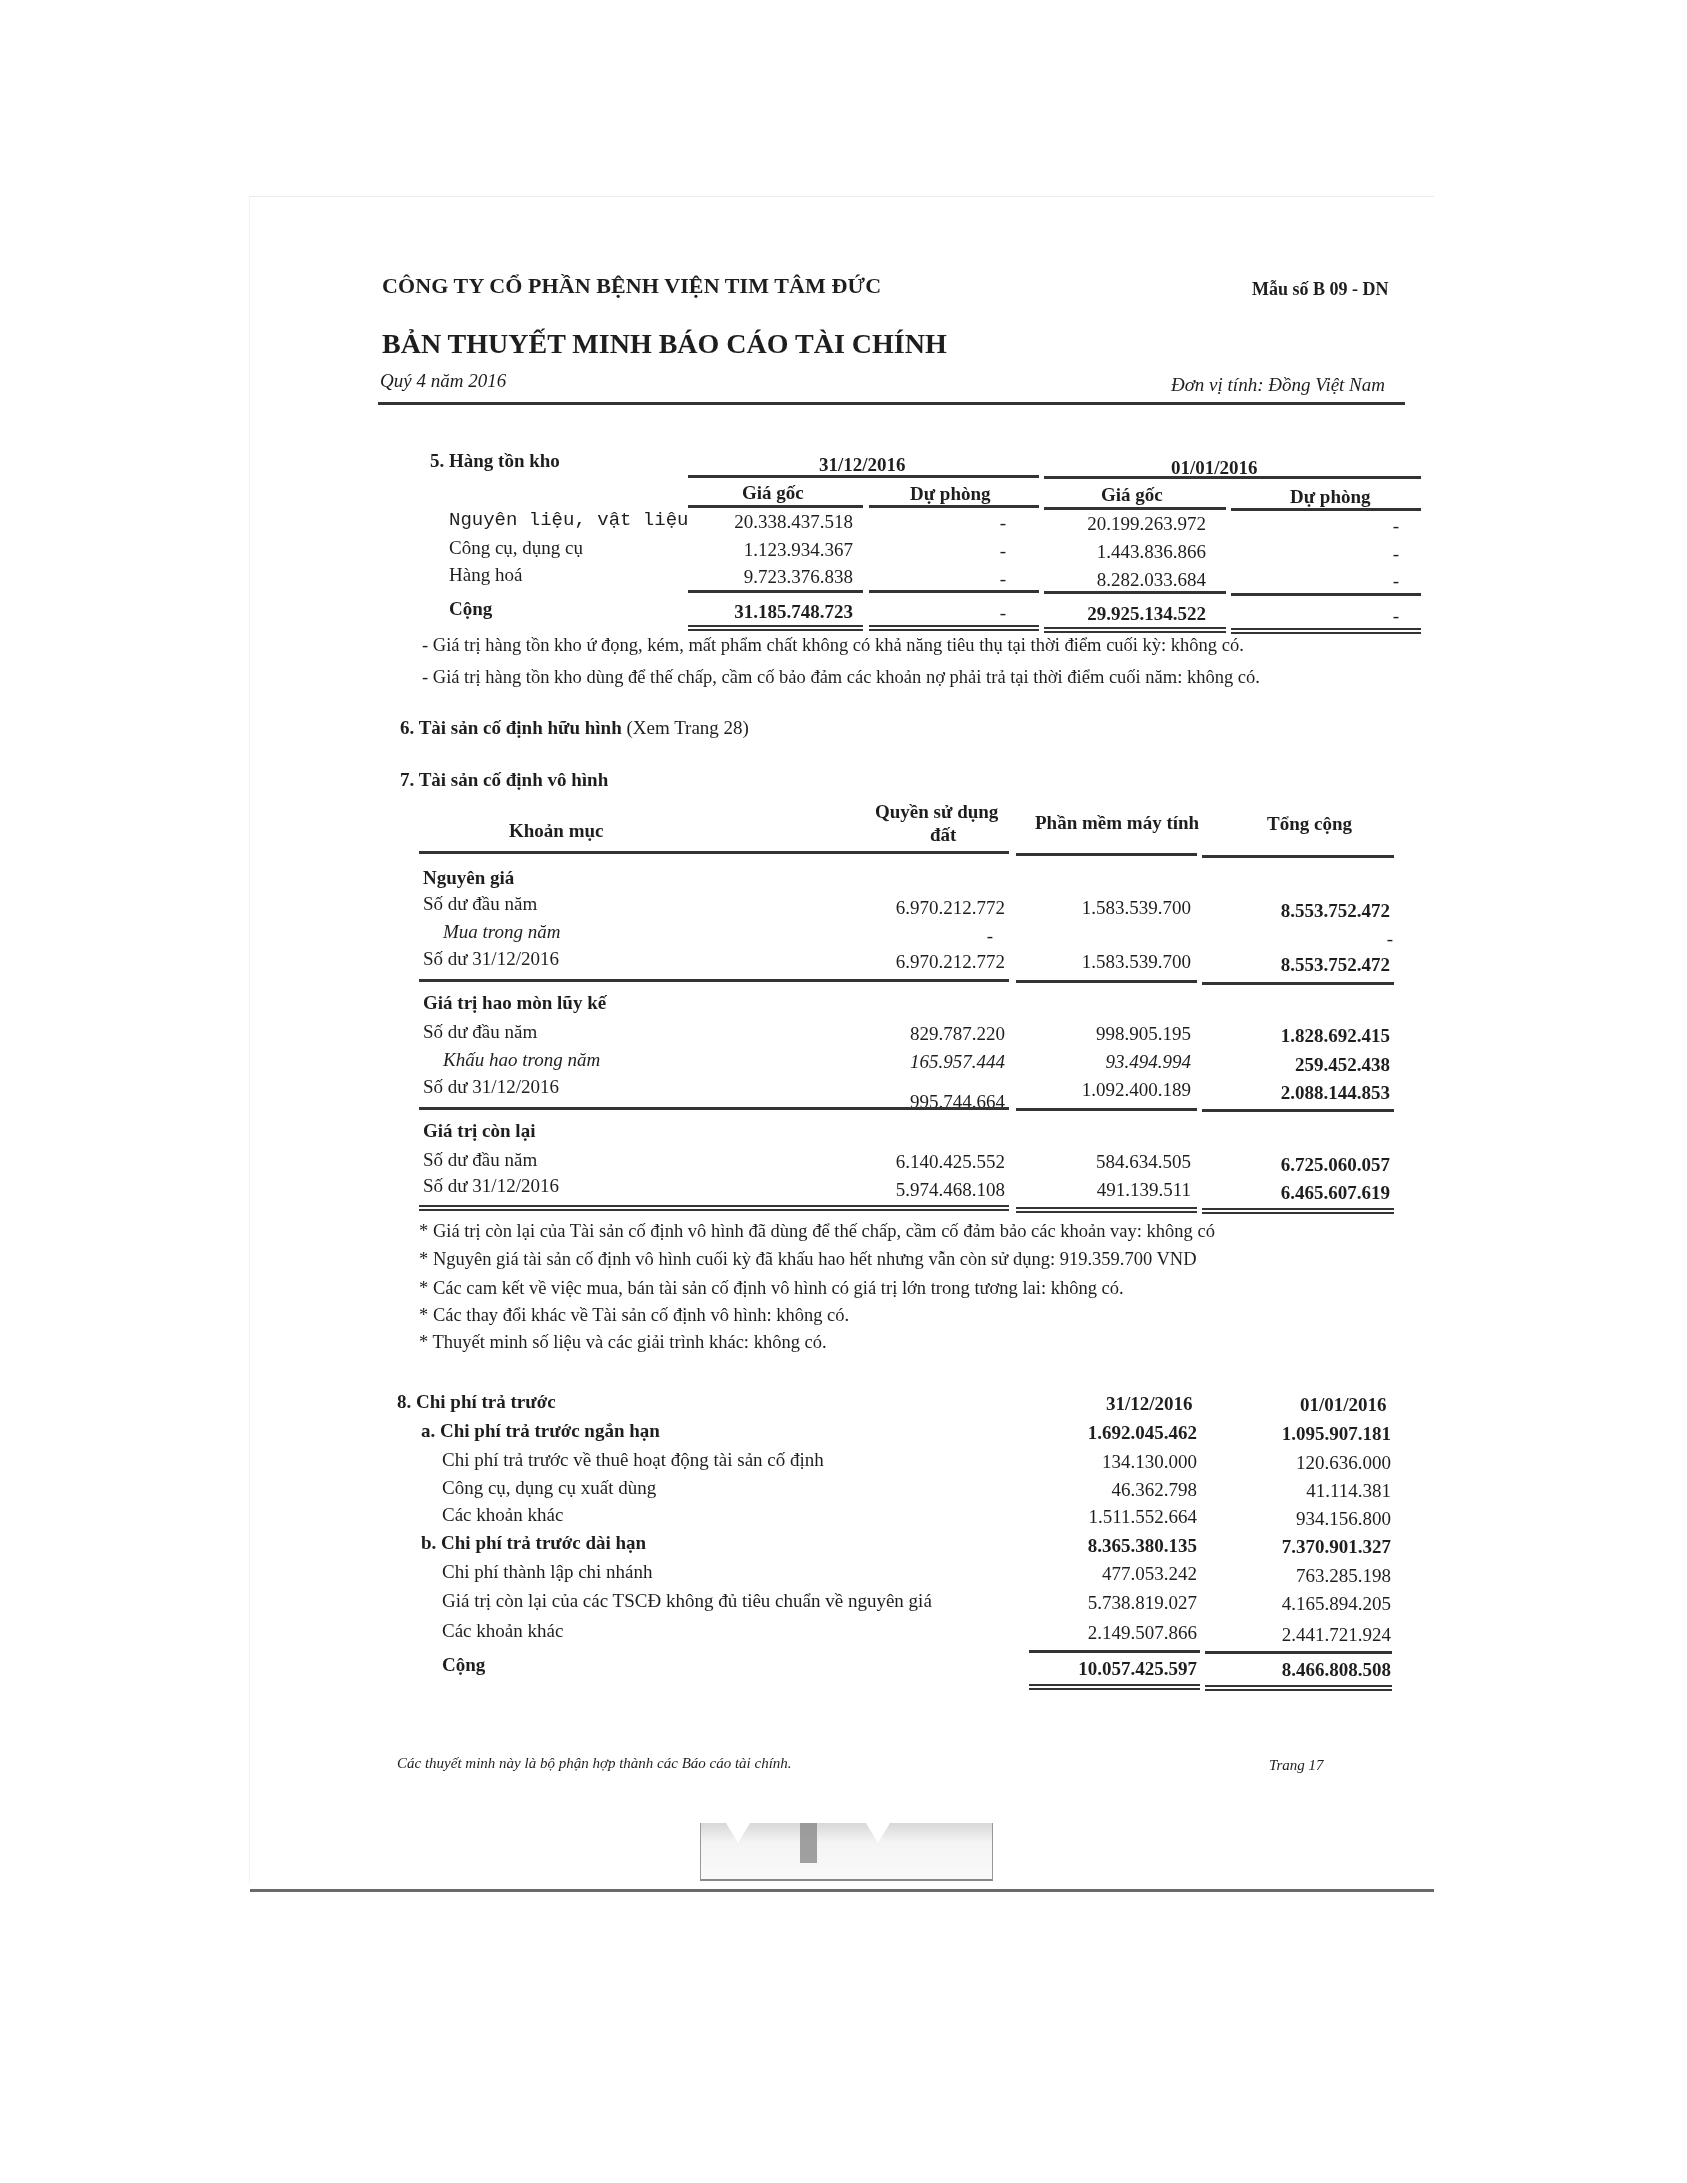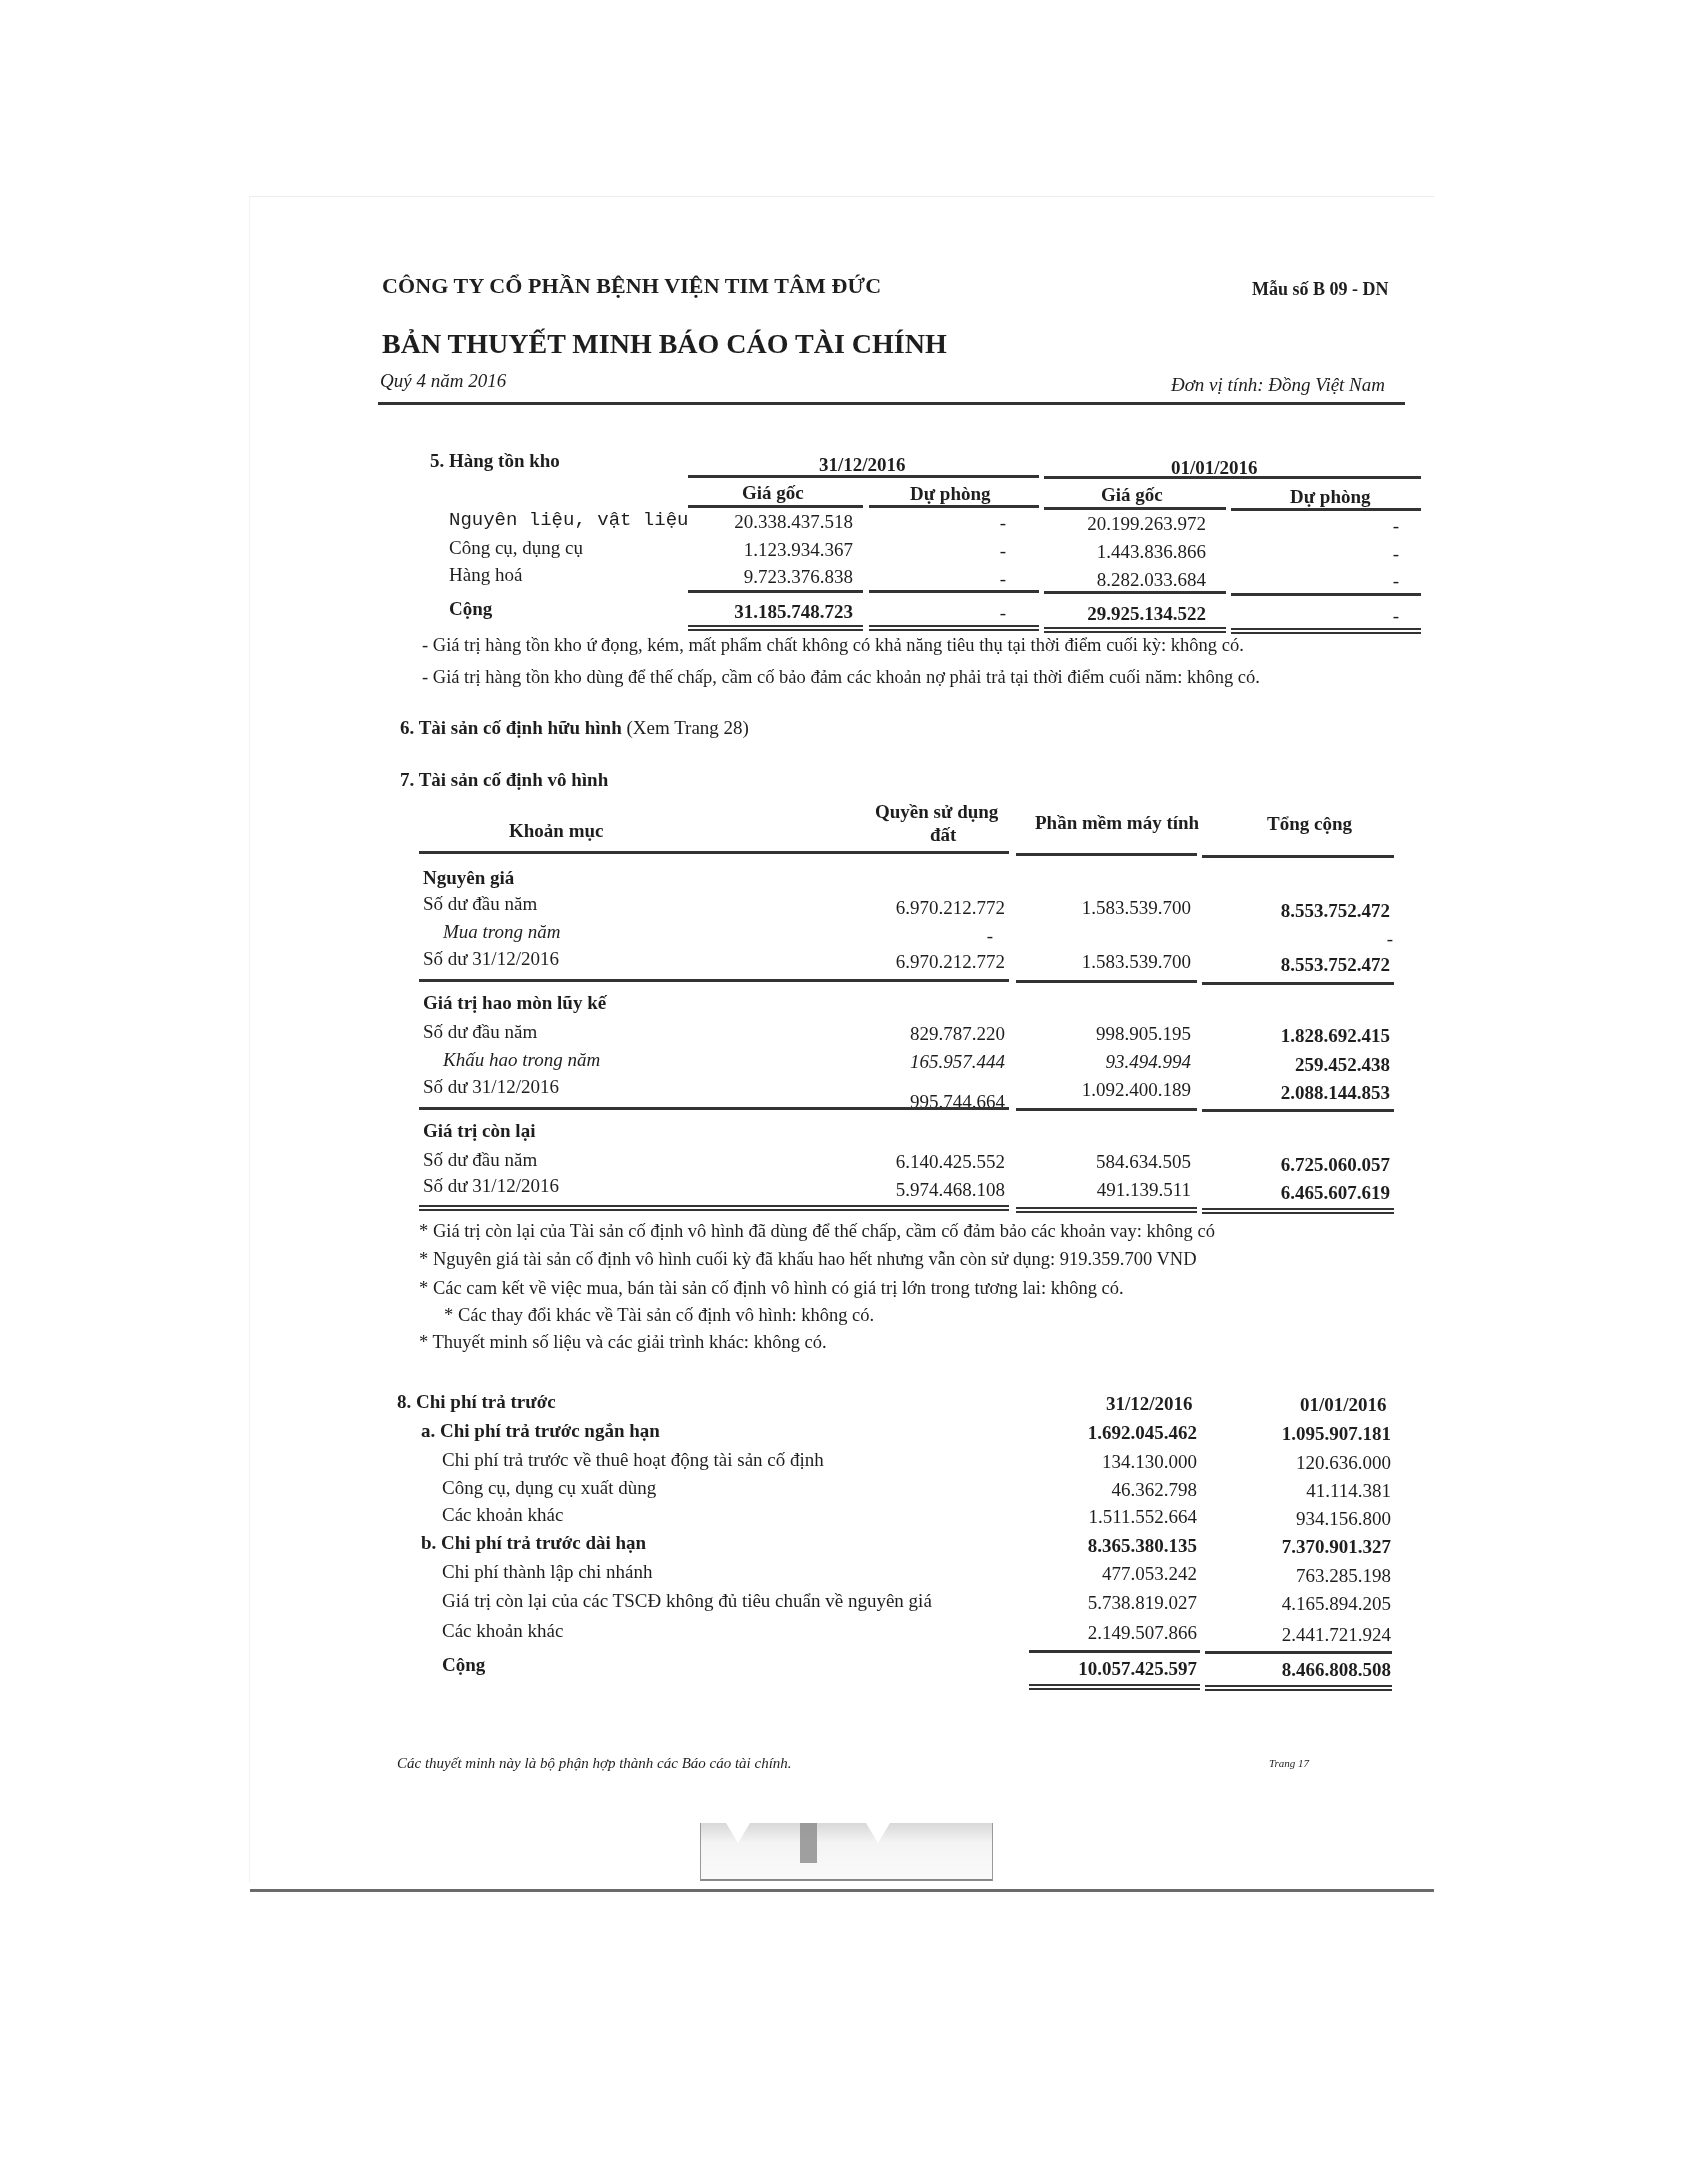--- a/index.html
+++ b/index.html
@@ -18,21 +18,21 @@
 
   .h-sec { font-size:19px; font-weight:bold; }
   .txt { font-size:19px; }
   .it { font-style:italic; }
   .b { font-weight:bold; }
   .num { font-size:19px; text-align:right; }
   .rule { position:absolute; height:2.6px; background:#333; }
   .dbl { position:absolute; height:6px; border-top:2px solid #333; border-bottom:2px solid #333; box-sizing:border-box; }
 
   .footer-note { left:397px; top:1755px; font-size:15px; font-style:italic; }
-  .page-no { left:1269px; top:1757px; font-size:11px; font-style:italic; }
+  .page-no { left:1269px; top:1757px; font-size:15px; font-style:italic; }
 
   .stamp-box { position:absolute; left:700px; top:1823px; width:291px; height:56px;
                background:linear-gradient(#d8d8d8, #f4f4f4 35%, #fafafa); border-left:1.3px solid #999; border-right:1.3px solid #999; border-bottom:2px solid #888; }
   .stamp-notch { position:absolute; top:0; width:0; height:0; border-left:12px solid transparent; border-right:12px solid transparent; border-top:20px solid #fff; }
   .stamp-strip { position:absolute; left:99px; top:0; width:17px; height:40px; background:#8a8a8a; opacity:0.8; }
 </style>
 </head>
 <body>
 
 <div class="page-edge-top"></div>
@@ -178,21 +178,21 @@
     <div class="abs num" style="left:1006px;top:1179px;width:185px;">491.139.511</div>
     <div class="abs num b" style="left:1197px;top:1182px;width:193px;">6.465.607.619</div>
   </div>
   <div class="dbl" style="left:419px;top:1205px;width:590px;"></div>
   <div class="dbl" style="left:1016px;top:1207px;width:181px;"></div>
   <div class="dbl" style="left:1202px;top:1208px;width:192px;"></div>
 
   <div class="abs txt" style="left:419px;top:1221px;font-size:18.5px;">* Giá trị còn lại của Tài sản cố định vô hình đã dùng để thế chấp, cầm cố đảm bảo các khoản vay: không có</div>
   <div class="abs txt" style="left:419px;top:1249px;font-size:18.5px;">* Nguyên giá tài sản cố định vô hình cuối kỳ đã khấu hao hết nhưng vẫn còn sử dụng: 919.359.700 VND</div>
   <div class="abs txt" style="left:419px;top:1278px;font-size:18.5px;">* Các cam kết về việc mua, bán tài sản cố định vô hình có giá trị lớn trong tương lai: không có.</div>
-  <div class="abs txt" style="left:419px;top:1305px;font-size:18.5px;margin-left:25px;">* Các thay đổi khác về Tài sản cố định vô hình: không có.</div>
+  <div class="abs txt" style="left:419px;top:1305px;font-size:18.5px;">* Các thay đổi khác về Tài sản cố định vô hình: không có.</div>
   <div class="abs txt" style="left:419px;top:1332px;font-size:18.5px;">* Thuyết minh số liệu và các giải trình khác: không có.</div>
 </div>
 
 <div>
   <div class="abs h-sec" style="left:397px;top:1391px;">8. Chi phí trả trước</div>
   <div class="abs h-sec" style="left:1106px;top:1393px;">31/12/2016</div>
   <div class="abs h-sec" style="left:1300px;top:1394px;">01/01/2016</div>
 
   <div>
     <div class="abs txt b" style="left:421px;top:1420px;">a. Chi phí trả trước ngắn hạn</div>

